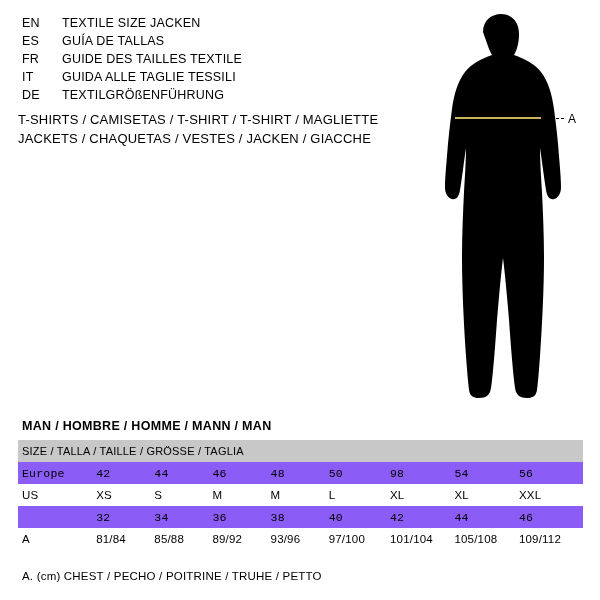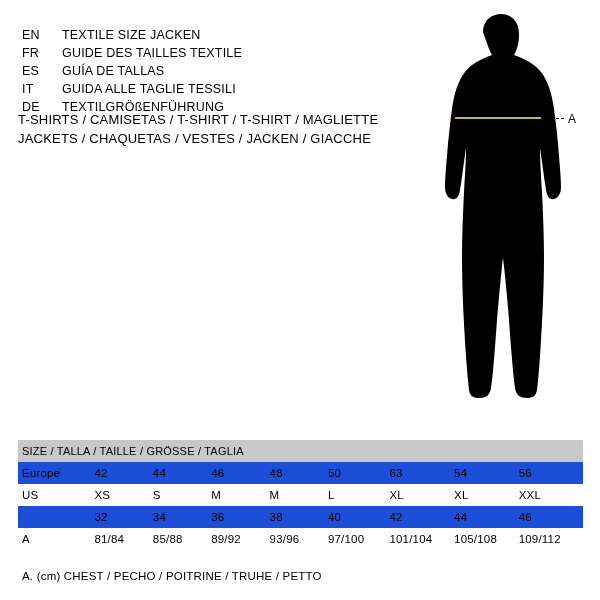--- a/index.html
+++ b/index.html
@@ -18,21 +18,21 @@
     position: relative;
     width: 600px;
     height: 600px;
     box-sizing: border-box;
   }
 
   
   .lang-table {
     position: absolute;
     left: 22px;
-    top: 28px;
+    top: 16px;
     border-collapse: collapse;
     font-size: 12.5px;
     letter-spacing: 0.2px;
   }
   .lang-table td {
     padding: 0 0 3px 0;
     vertical-align: top;
     line-height: 15px;
     white-space: nowrap;
   }
@@ -105,21 +105,22 @@
     padding: 3px 9px 3px 0;
     height: 16px;
     color: #000;
   }
   .size-table .hdr-row td {
     background: #c8c8c8;
     font-size: 11px;
     padding-left: 4px;
   }
   .size-table .row-alt td {
-    background: #1d4ed8;
+    background: #8b5cf6;
+    font-family: Liberation Mono, monospace;
   }
   .size-table .row-plain td {
     background: #ffffff;
   }
   .size-table .col-label {
     width: 86px;
     padding-left: 4px;
   }
   .size-table .cell {
     width: 67px;
@@ -141,26 +142,26 @@
 
 <div class="page">
 
   <table class="lang-table">
     <tbody>
       <tr>
         <td class="lang-code">EN</td>
         <td class="lang-text">TEXTILE SIZE JACKEN</td>
       </tr>
       <tr>
+        <td class="lang-code">ES</td>
+        <td class="lang-text">GUÍA DE TALLAS</td>
+      </tr>
+      <tr>
         <td class="lang-code">FR</td>
         <td class="lang-text">GUIDE DES TAILLES TEXTILE</td>
-      </tr>
-      <tr>
-        <td class="lang-code">ES</td>
-        <td class="lang-text">GUÍA DE TALLAS</td>
       </tr>
       <tr>
         <td class="lang-code">IT</td>
         <td class="lang-text">GUIDA ALLE TAGLIE TESSILI</td>
       </tr>
       <tr>
         <td class="lang-code">DE</td>
         <td class="lang-text">TEXTILGRÖßENFÜHRUNG</td>
       </tr>
     </tbody>
@@ -209,35 +210,36 @@
         C 41 86, 45 73, 52 64
         C 58 56, 68 51, 79 47
         C 76 42, 74 35, 70 24
         Z" transform="translate(13,0)"></path>
       <line x1="55" y1="110" x2="141" y2="110" stroke="#c8b25a" stroke-width="2.2"></line>
     </svg>
     <div class="measure-dash"></div>
     <div class="measure-label">A</div>
   </div>
 
+  <div class="man-title">MAN / HOMBRE / HOMME / MANN / MAN</div>
 
   <table class="size-table">
     <tbody>
       <tr class="hdr-row">
         <td colspan="9">SIZE / TALLA / TAILLE / GRÖSSE / TAGLIA</td>
       </tr>
 
       <tr class="row-alt">
         <td class="col-label">Europe</td>
         <td class="cell">42</td>
         <td class="cell">44</td>
         <td class="cell">46</td>
         <td class="cell">48</td>
         <td class="cell">50</td>
-        <td class="cell">63</td>
+        <td class="cell">98</td>
         <td class="cell">54</td>
         <td class="cell">56</td>
       </tr>
 
       <tr class="row-plain">
         <td class="col-label">US</td>
         <td class="cell">XS</td>
         <td class="cell">S</td>
         <td class="cell">M</td>
         <td class="cell">M</td>

